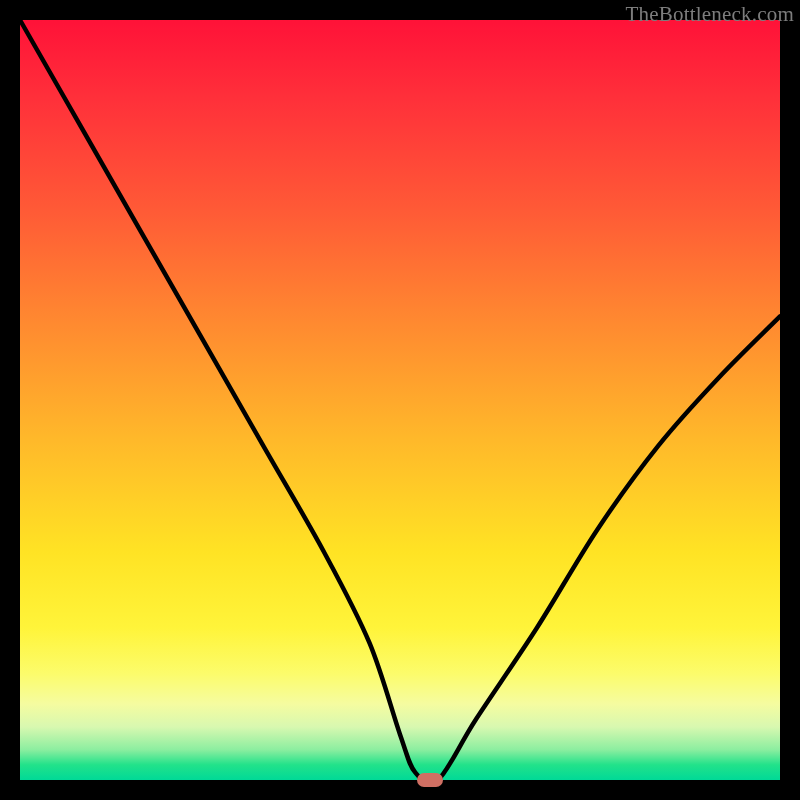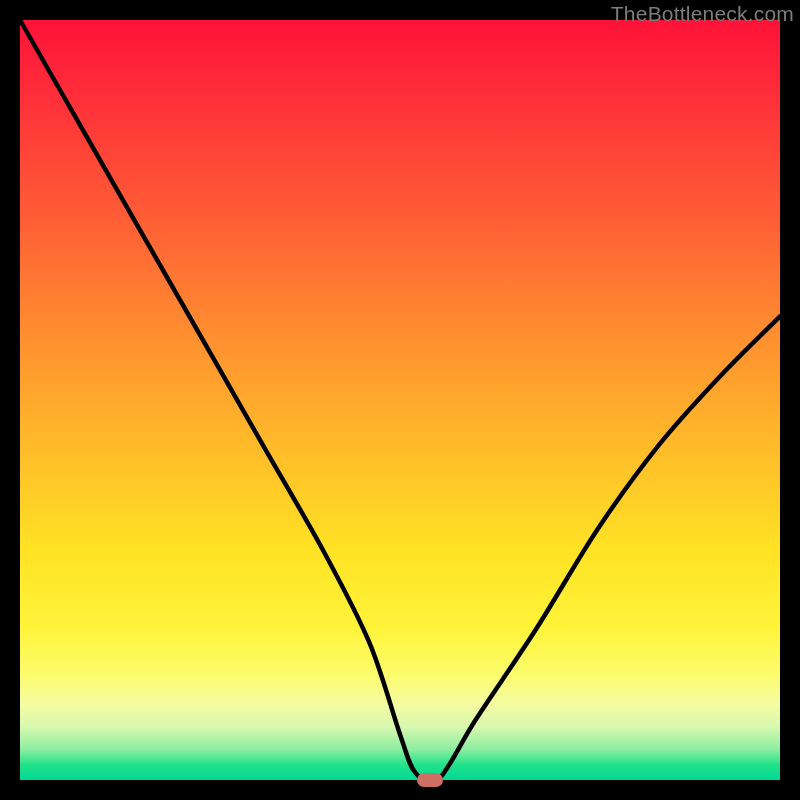--- a/index.html
+++ b/index.html
@@ -9,20 +9,21 @@
     height: 800px;
     background: #000;
     overflow: hidden;
     font-family: Arial, Helvetica, sans-serif;
   }
   .frame {
     position: relative;
     width: 800px;
     height: 800px;
     background: #000;
+    font-family: Liberation Serif, serif;
   }
   .plot {
     position: absolute;
     left: 20px;
     top: 20px;
     width: 760px;
     height: 760px;
     
     background: linear-gradient(to bottom,
       #ff1238 0%,

